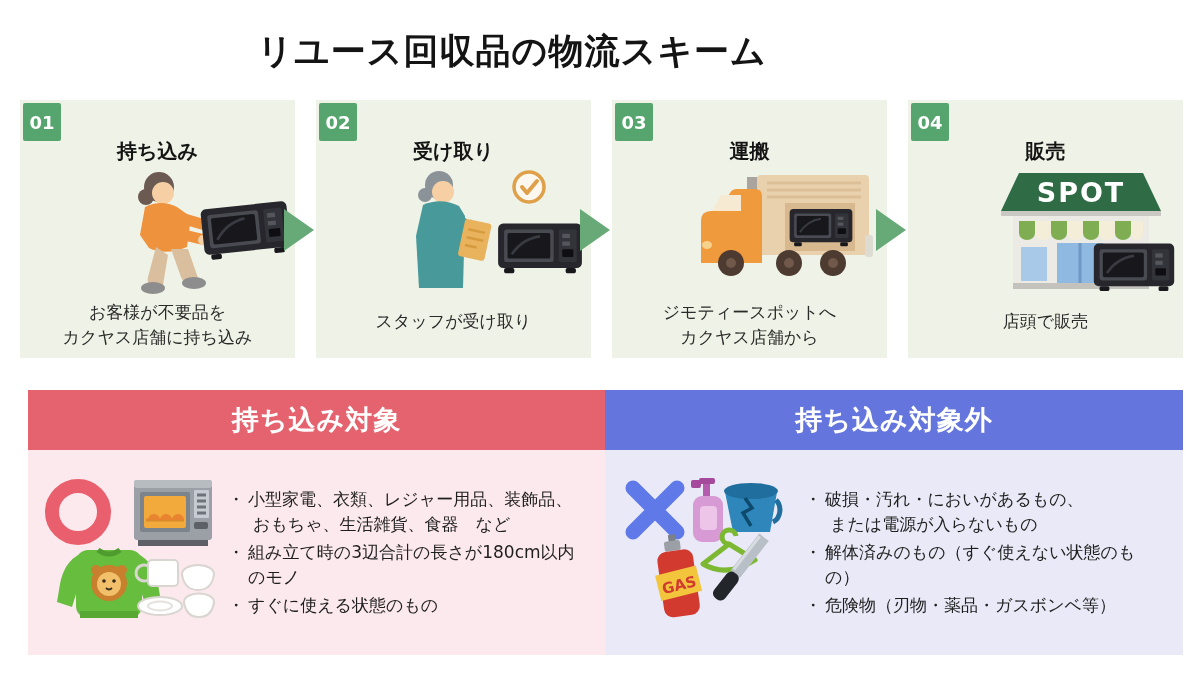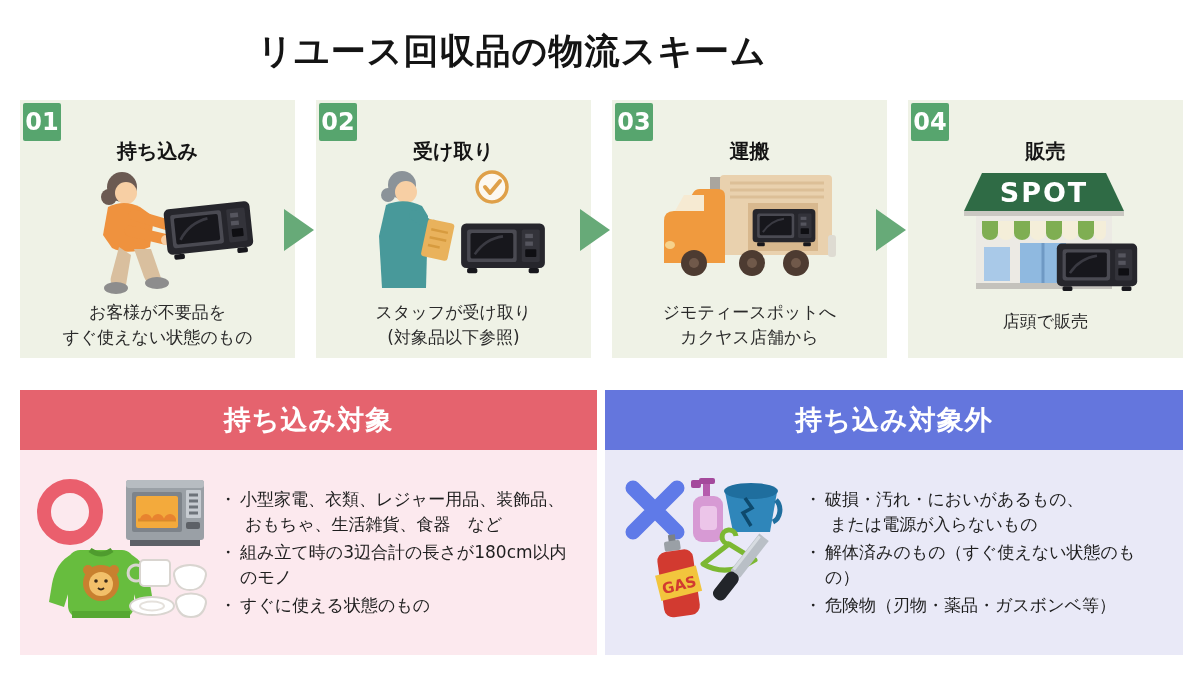--- a/index.html
+++ b/index.html
@@ -9,34 +9,34 @@
   
   .page-title{position:absolute;top:28px;left:0;width:1024px;margin:0;
     text-align:center;font-size:35px;font-weight:900;color:#141414;letter-spacing:1px;}
 
   
   .steps-row{position:absolute;left:20px;top:100px;width:1163px;height:258px;
     display:flex;gap:21px;}
   .step-card{position:relative;flex:1;background:#eff2e6;height:258px;
     display:flex;flex-direction:column;align-items:center;}
   .step-number{position:absolute;top:3px;left:3px;width:38px;height:38px;
-    background:#57a56e;color:#fff;font-size:24px;font-weight:bold;
+    background:#57a56e;color:#fff;font-size:18px;font-weight:bold;
     display:flex;align-items:center;justify-content:center;border-radius:2px;}
   .step-title{margin:38px 0 0 0;font-size:20px;font-weight:bold;color:#141414;}
-  .step-illo{flex:1;display:flex;align-items:center;justify-content:center;width:100%;margin-left:12px;}
+  .step-illo{flex:1;display:flex;align-items:center;justify-content:flex-end;width:100%;margin-left:12px;}
   .step-desc{margin:0 0 16px 0;height:48px;display:flex;flex-direction:column;
     justify-content:center;text-align:center;font-size:17px;line-height:1.45;color:#2a2a2a;}
   .flow-arrow{position:absolute;top:109px;width:0;height:0;
     border-top:21px solid transparent;border-bottom:21px solid transparent;
     border-left:30px solid #67aa78;}
   .fa1{left:264px;} .fa2{left:560px;} .fa3{left:856px;}
 
   
   .panel{position:absolute;top:390px;height:265px;}
-  .panel-accept{left:20px;width:577px;}
+  .panel-accept{left:28px;width:577px;}
   .panel-reject{left:605px;width:578px;}
   .panel-header{height:60px;display:flex;align-items:center;justify-content:center;
     color:#fff;font-size:27px;font-weight:bold;letter-spacing:1px;}
   .panel-accept .panel-header{background:#e5636e;}
   .panel-reject .panel-header{background:#6476dd;}
   .panel-body{height:205px;display:flex;align-items:center;gap:8px;padding:0 16px 0 12px;box-sizing:border-box;}
   .panel-accept .panel-body{background:#fce9ee;}
   .panel-reject .panel-body{background:#e9e9f7;}
   .icon-cluster{flex-shrink:0;}
 
@@ -92,21 +92,21 @@
             <ellipse cx="52" cy="123" rx="12" ry="6" fill="#8d8d8d"></ellipse>
             <ellipse cx="93" cy="118" rx="12" ry="6" fill="#8d8d8d"></ellipse>
           </g>
           <g transform="translate(98,42) rotate(-6)">
             <use href="#mw" width="88" height="55"></use>
           </g>
         </svg>
       </div>
       <p class="step-desc">
         <span class="line">お客様が不要品を</span>
-        <span class="line">すぐ使えない状態のもの</span>
+        <span class="line">カクヤス店舗に持ち込み</span>
       </p>
     </section>
 
     <section class="step-card">
       <div class="step-number">02</div>
       <h2 class="step-title">受け取り</h2>
       <div class="step-illo">
         <svg width="200" height="136" viewBox="0 0 200 136">
           <g transform="translate(132,22)">
             <circle r="15" fill="#fcf8f0" stroke="#dfa049" stroke-width="3.5"></circle>
@@ -125,21 +125,20 @@
               <path d="M69 66 h17 M69 74 h17 M69 82 h12" stroke="#d79b3f" stroke-width="2.5"></path>
             </g>
           </g>
           <g transform="translate(100,56)">
             <use href="#mw" width="86" height="53"></use>
           </g>
         </svg>
       </div>
       <p class="step-desc">
         <span class="line">スタッフが受け取り</span>
-        <span class="line">(対象品以下参照)</span>
       </p>
     </section>
 
     <section class="step-card">
       <div class="step-number">03</div>
       <h2 class="step-title">運搬</h2>
       <div class="step-illo">
         <svg width="200" height="136" viewBox="0 0 200 136">
           <g>
             <rect x="54" y="12" width="46" height="68" fill="#a9a59e"></rect>

